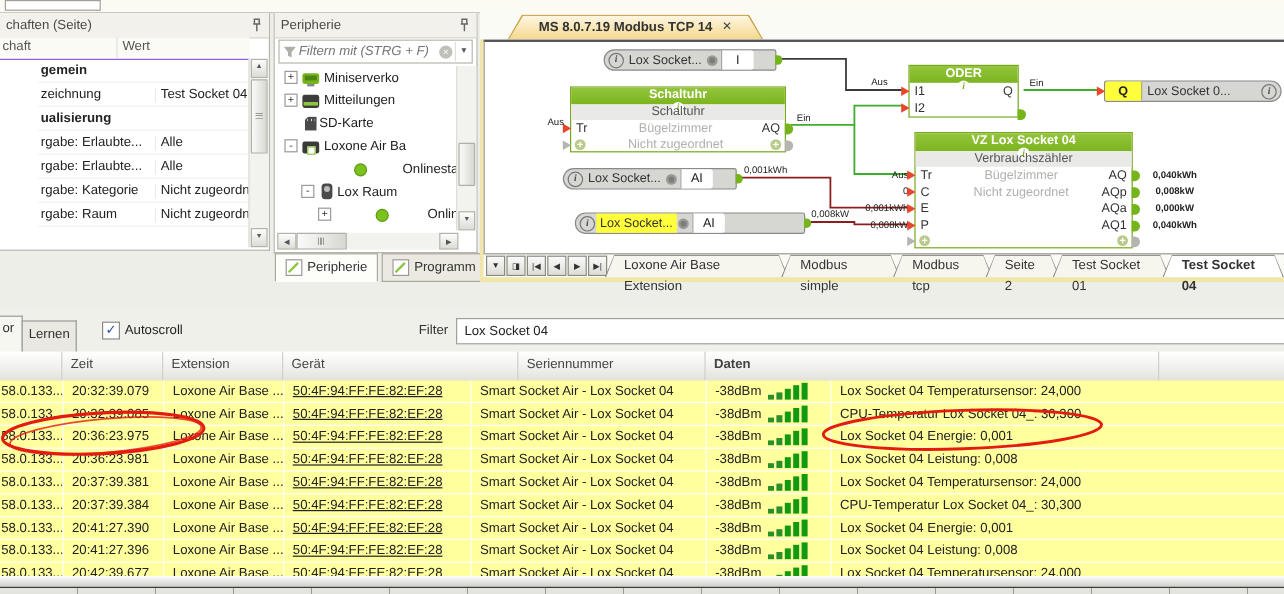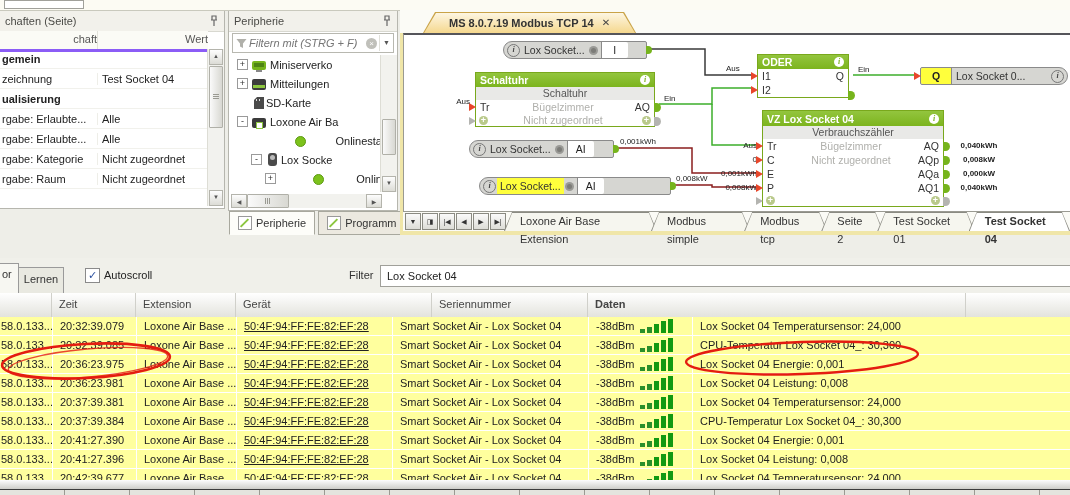--- a/index.html
+++ b/index.html
@@ -4,24 +4,24 @@
 <style>
   html,body{margin:0;padding:0;}
   .screen{position:relative;width:1070px;height:495px;overflow:hidden;background:#eeeee8;
           font-family:"Liberation Sans","DejaVu Sans",sans-serif;font-size:11px;color:#222;}
   
   .top-strip{position:absolute;left:0;top:0;width:1070px;height:10px;background:#fcfbf3;border-bottom:1px solid #c9c9bd;}
   .top-box{position:absolute;left:4px;top:0;width:78px;height:7px;background:#fff;border:1px solid #a0a09a;}
   
   .props{position:absolute;left:0;top:11px;width:224px;height:197px;background:#fff;border-right:1px solid #b6b6ae;border-bottom:1px solid #b6b6ae;}
   .panel-title{height:20px;background:#f2f1eb;display:flex;align-items:center;justify-content:space-between;padding:0 5px;color:#4a4a46;border-bottom:1px solid #d8d8d0;}
-  .props-head{position:absolute;left:0;top:20px;right:16px;height:18px;background:#fbfbf6;border-bottom:3px solid #8b5cf6;display:flex;color:#555;text-align:right;}
+  .props-head{position:absolute;left:0;top:20px;right:16px;height:18px;background:#fbfbf6;border-bottom:1px solid #8b5cf6;display:flex;color:#555;}
   .props-head .hc1{width:95px;padding:2px 0 0 2px;border-right:1px solid #e2e2da;}
   .props-head .hc2{flex:1;padding:2px 0 0 4px;}
-  .prop-rows{position:absolute;left:0;top:38px;right:16px;bottom:0;overflow:hidden;}
+  .prop-rows{position:absolute;left:0;top:38px;right:16px;bottom:0;overflow:hidden;padding-left:32px;}
   .prow{height:19px;display:flex;border-bottom:1px solid #f1f1ec;align-items:center;}
   .prow .pl{width:95px;padding-left:2px;border-right:1px solid #eeeee8;white-space:nowrap;overflow:hidden;}
   .prow .pv{flex:1;padding-left:4px;white-space:nowrap;overflow:hidden;}
   .prow.section{font-weight:bold;}
   .prow.section .pl{border-right:none;width:auto;}
   
   .vsb{position:absolute;right:0;top:38px;bottom:2px;width:16px;background:#f2f2ee;border-left:1px solid #ddddd5;}
   .sb-btn{position:absolute;left:1px;right:1px;height:14px;background:linear-gradient(#fdfdfd,#dcdcd6);border:1px solid #b4b4ac;color:#555;font-size:6px;text-align:center;line-height:13px;}
   .sb-up{top:0;} .sb-dn{bottom:0;}
   .sb-thumb{position:absolute;left:1px;right:1px;background:linear-gradient(90deg,#fafafa,#d8d8d2);border:1px solid #b0b0a8;border-radius:1px;}
@@ -87,21 +87,21 @@
   .actuator{position:absolute;height:16px;display:flex;align-items:stretch;border:1px solid #8a8a8a;border-radius:2px 9px 9px 2px;background:#d6d6d2;font-size:10.5px;}
   .a-port{width:30px;background:#ffff3c;font-weight:bold;display:flex;align-items:center;justify-content:center;border-right:1px solid #8a8a8a;border-radius:2px 0 0 2px;}
   .a-label{display:flex;align-items:center;padding:0 4px;color:#333;white-space:nowrap;}
   .a-i{width:11px;height:11px;margin:0 3px 0 0;border:1px solid #777;border-radius:50%;font:italic bold 8px "Liberation Serif",serif;color:#444;text-align:center;line-height:10px;align-self:center;flex:none;}
   .arrow-in{position:absolute;left:-7px;top:50%;margin-top:-4.5px;width:0;height:0;border-style:solid;border-width:4.5px 0 4.5px 7px;border-color:transparent transparent transparent #e8472b;}
   .arrow-in.gray{border-color:transparent transparent transparent #b4b4b0;}
   .nub-out{position:absolute;right:-7px;top:50%;margin-top:-4.5px;width:7px;height:9px;background:#76b41c;border-radius:0 4.5px 4.5px 0;}
   .nub-out.gray{background:#b4b4b0;}
   
   .gblock{position:absolute;border:1px solid #79a81c;background:#fff;}
-  .ghead{height:14px;background:linear-gradient(#93c53e,#7cb41e);color:#fff;font-weight:bold;font-size:10.5px;display:flex;align-items:center;justify-content:space-between;padding:0 4px;}
+  .ghead{height:14px;background:linear-gradient(#93c53e,#7cb41e);color:#fff;font-weight:bold;font-size:10.5px;display:flex;align-items:center;justify-content:space-between;padding:0 4px;flex-direction:column;}
   .ginfo{width:10px;height:10px;background:#fff;border-radius:50%;color:#7cb41e;font:italic bold 8px "Liberation Serif",serif;text-align:center;line-height:10px;flex:none;}
   .typerow{height:13px;line-height:13px;background:#e9e9e7;text-align:center;color:#555;font-size:10.5px;}
   .grow{position:relative;height:14px;display:flex;align-items:center;font-size:10.5px;color:#333;}
   .g-in{width:26px;padding-left:4px;flex:none;}
   .g-center{flex:1;text-align:center;color:#b0b0ac;overflow:hidden;white-space:nowrap;}
   .g-out{width:30px;text-align:right;padding-right:4px;flex:none;}
   .plusrow{position:relative;height:12px;display:flex;align-items:center;justify-content:space-between;padding:0 3px;font-size:10.5px;}
   .plusrow .g-center{position:absolute;left:26px;right:30px;}
   .plus{width:9px;height:9px;border-radius:50%;background:#b9c98a;color:#fff;font-size:9px;line-height:9px;text-align:center;font-weight:bold;flex:none;}
   .in-state{position:absolute;left:-64px;width:58px;text-align:right;font-size:8px;color:#222;top:50%;margin-top:-5px;white-space:nowrap;}
@@ -254,21 +254,21 @@
 
         <div class="titem" style="padding-left: 20px;">
           <span class="expander"></span>
           <span class="tree-ico ico-online"></span>
           <span>Onlinesta</span>
         </div>
 
         <div class="titem" style="padding-left: 20px;">
           <span class="expander">-</span>
           <span class="tree-ico ico-socket"></span>
-          <span>Lox Socke</span>
+          <span>Lox Raum</span>
         </div>
 
         <div class="titem" style="padding-left: 34px;">
           <span class="expander">+</span>
           <span class="tree-ico ico-online"></span>
           <span>Onlin</span>
         </div>
 
         <div class="titem" style="padding-left: 34px;">
 

